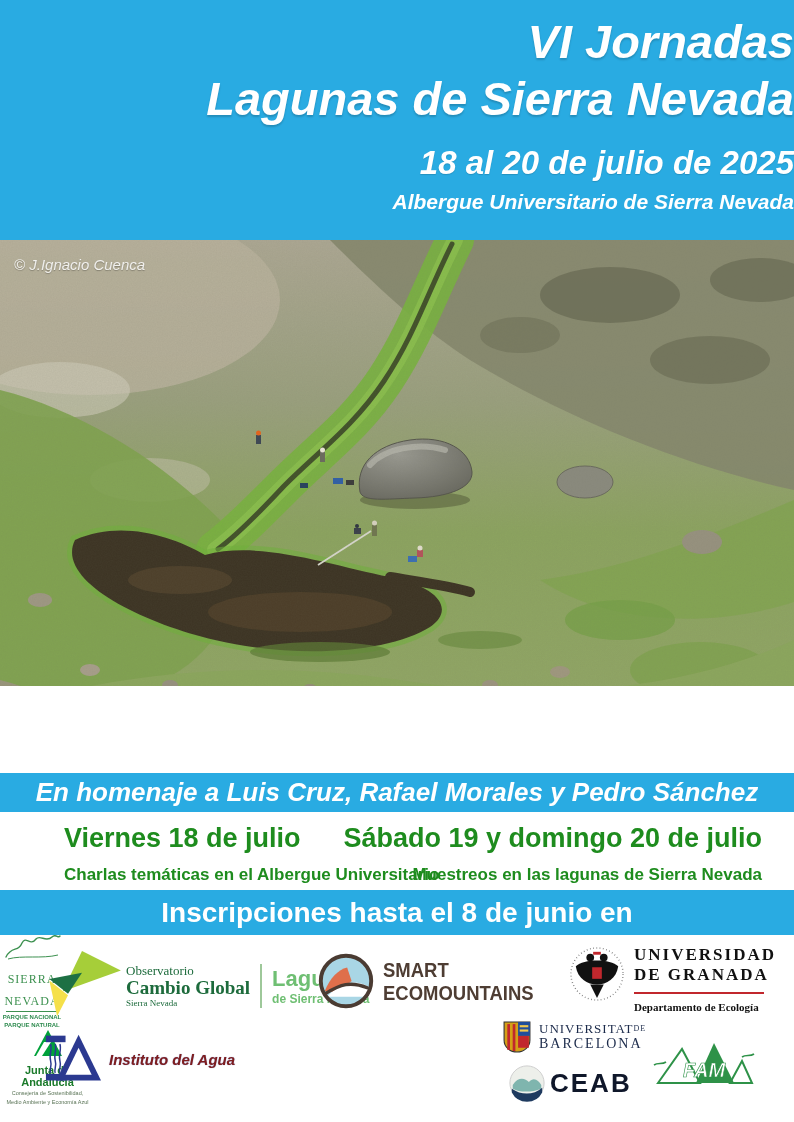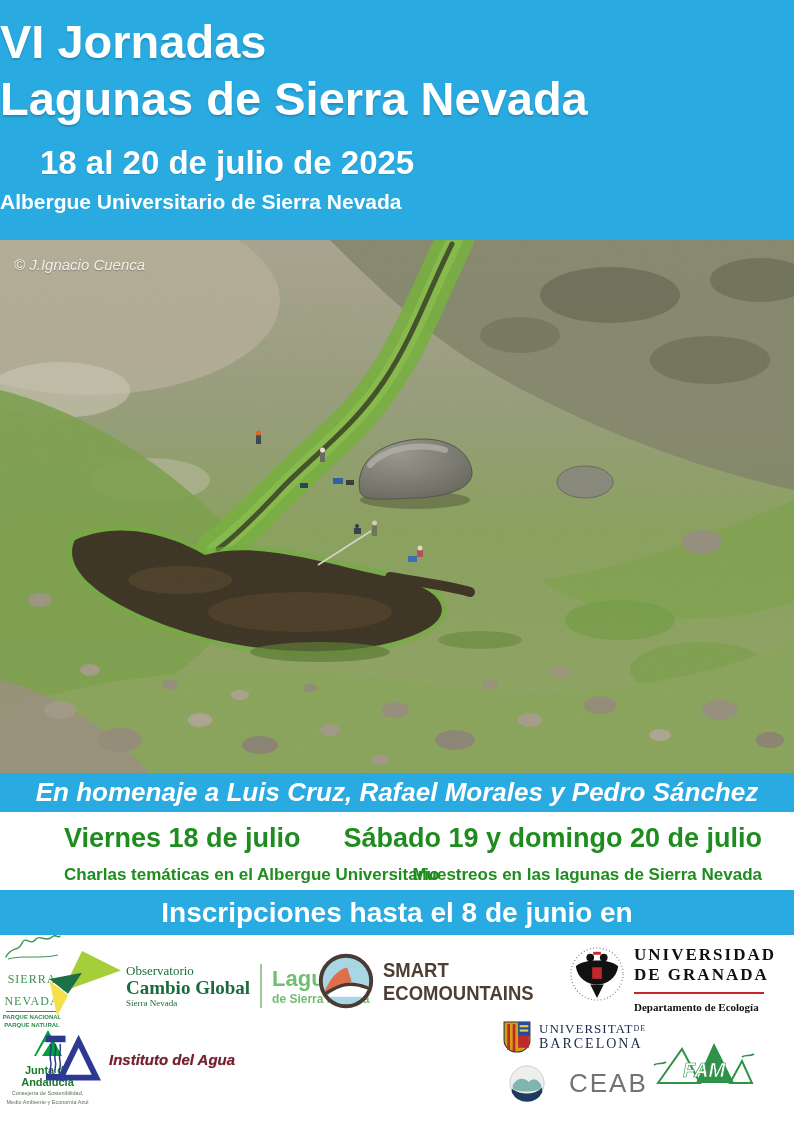--- a/index.html
+++ b/index.html
@@ -1,30 +1,30 @@
 <!DOCTYPE html>
 <html><head>
 <meta charset="utf-8">
 <style>
   html,body{margin:0;padding:0;background:#fff;}
   .page{position:relative;width:794px;height:1122px;background:#fff;overflow:hidden;
         font-family:"Liberation Sans",sans-serif;}
 
   
   .header{position:absolute;left:0;top:0;width:794px;height:240px;background:#29ABE2;
-          color:#fff;text-align:left;}
+          color:#fff;text-align:right;font-style:italic;}
   .title1{margin-top:16px;font-size:47px;font-weight:bold;line-height:52px;
           text-shadow:0 2px 2px rgba(0,0,0,.18);}
   .title2{font-size:47px;font-weight:bold;line-height:62px;
           text-shadow:0 2px 2px rgba(0,0,0,.18);}
   .dates{margin-top:14px;font-size:33px;font-weight:bold;text-shadow:0 1px 1px rgba(0,0,0,.15);padding-left:40px;}
   .venue{margin-top:8px;font-size:21px;font-weight:bold;}
 
   
-  .photo{position:absolute;left:0;top:240px;width:794px;height:533px;overflow:hidden;text-decoration:underline;}
+  .photo{position:absolute;left:0;top:240px;width:794px;height:446px;overflow:hidden;text-decoration:underline;}
   .photo svg{display:block;}
   .credit{position:absolute;left:14px;top:16px;color:rgba(255,255,255,.85);
           font-size:15px;font-style:italic;text-shadow:0 1px 1px rgba(0,0,0,.25);}
 
   
   .homage{position:absolute;left:0;top:773px;width:794px;height:39px;background:#29ABE2;
           color:#fff;font-size:26px;font-weight:bold;font-style:italic;text-align:center;
           line-height:39px;}
   .registration{position:absolute;left:0;top:890px;width:794px;height:45px;background:#29ABE2;
           color:#fff;font-size:28px;font-weight:bold;text-align:center;line-height:45px;}
@@ -86,21 +86,21 @@
 
   
   .ub{left:503px;top:82px;height:40px;}
   .ub-text{margin-left:8px;font-family:"Liberation Serif",serif;color:#1B2A4A;line-height:1.2;}
   .ub-l1{font-size:13px;letter-spacing:1px;}
   .ub-l1 .small{font-size:8px;vertical-align:2px;}
   .ub-l2{font-size:14px;letter-spacing:2px;}
 
   
   .ceab{left:508px;top:128px;height:40px;}
-  .ceab-name{margin-left:23px;color:#737373;font-size:26px;font-weight:normal;letter-spacing:2px;}
+  .ceab-name{margin-left:4px;color:#0f172a;font-size:26px;font-weight:bold;letter-spacing:2px;}
 
   
   .fam{left:652px;top:100px;height:58px;}
 </style>
 </head>
 <body>
 
 <div class="page">
 
   <div class="header">

